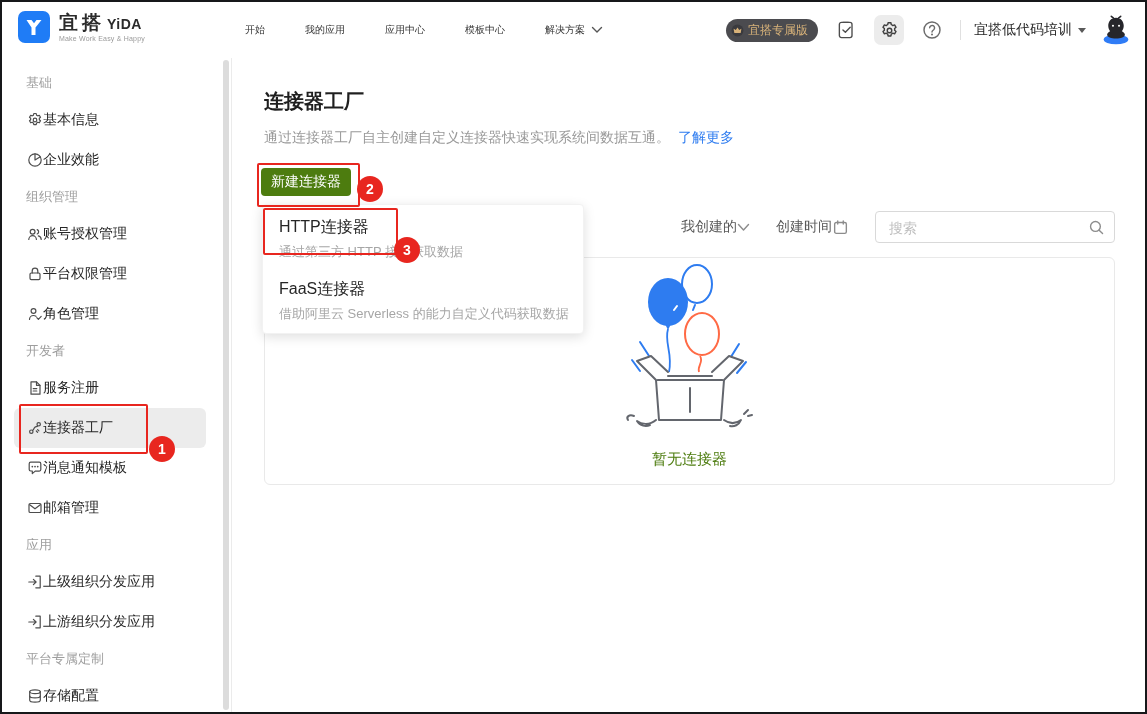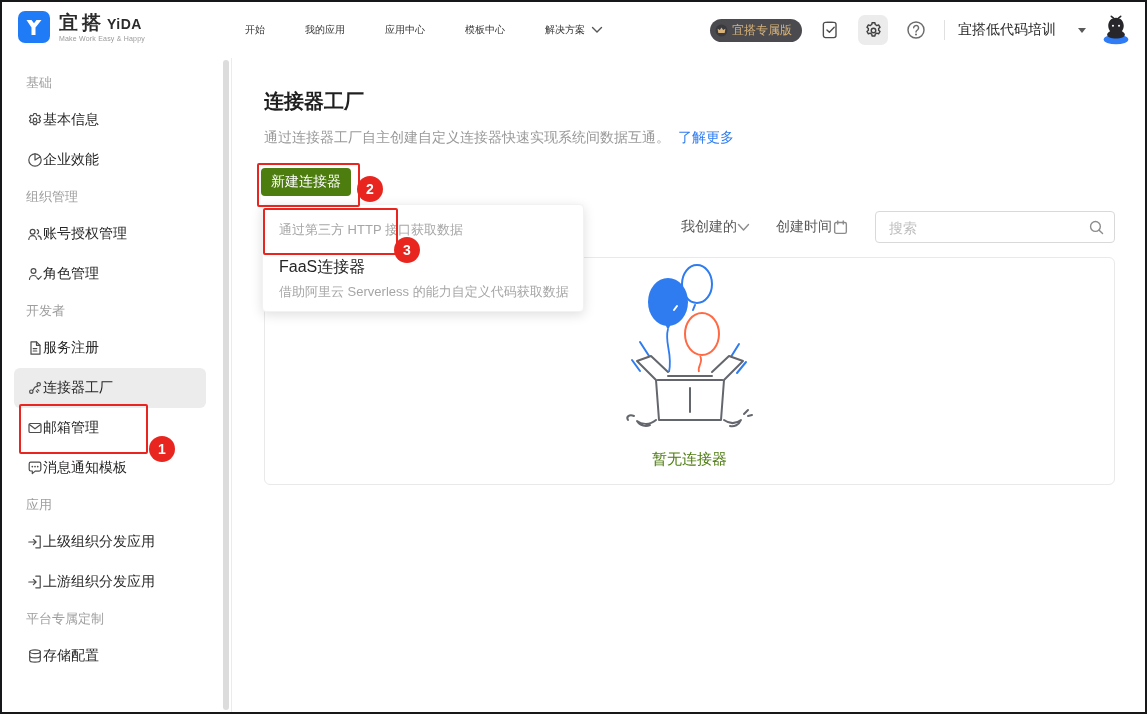--- a/index.html
+++ b/index.html
@@ -21,21 +21,21 @@
   .logo-en{font-size:14px;font-weight:700;color:#2b2b2b;letter-spacing:.5px}
   .logo-tag{font-size:7px;color:#9a9a9a;margin-top:3px;letter-spacing:.2px}
   .nav{position:absolute;left:243px;top:0;height:56px;display:flex;align-items:center;gap:40px}
   .nav a{font-size:10px;color:#333;text-decoration:none;display:flex;align-items:center;gap:6px;cursor:pointer}
   .tools{position:absolute;right:12px;top:0;height:56px;display:flex;align-items:center;gap:13px}
   .badge{display:flex;align-items:center;gap:4px;height:23px;padding:0 10px 0 5px;border-radius:12px;
          background:#4b4b4f;color:#d8b279;font-size:12px;cursor:pointer}
   .icon-btn{width:30px;height:30px;border-radius:7px;display:flex;align-items:center;justify-content:center;cursor:pointer}
   .icon-btn.bg{background:#ececec}
   .vdiv{width:1px;height:20px;background:#e0e0e0}
-  .org{display:flex;align-items:center;gap:22px;font-size:14px;color:#262626;cursor:pointer}
+  .org{display:flex;align-items:center;gap:6px;font-size:14px;color:#262626;cursor:pointer}
   .caret-down{width:0;height:0;border-left:4.5px solid transparent;border-right:4.5px solid transparent;border-top:5px solid #595959}
 
   
   .sidebar{position:absolute;left:0;top:56px;bottom:0;width:230px;border-right:1px solid #ebebeb;background:#fff;padding-top:8px;box-sizing:border-box}
   .sidebar::after{content:'';position:absolute;top:2px;bottom:2px;right:2px;width:6px;border-radius:3px;background:#dcdcdc}
   .sec{height:34px;display:flex;align-items:center;padding-left:24px;font-size:13px;color:#9e9e9e}
   .item{height:40px;margin:0 25px 0 12px;padding-left:12px;display:flex;align-items:center;gap:0;
         font-size:14px;color:#262626;border-radius:6px;cursor:pointer}
   .item.active{background:#ececec;font-weight:500}
   .item .ic{width:17px;display:flex;justify-content:center}
@@ -192,20 +192,29 @@
             <circle cx="5.6" cy="5.8" r="2.4" class="st"></circle>
             <path d="M1.8 13.5c0-2.1 1.7-3.8 3.8-3.8s3.8 1.7 3.8 3.8" class="st"></path>
             <path d="M10.2 3.6a2.4 2.4 0 0 1 0 4.4M11.3 9.9c1.7.4 2.9 1.9 2.9 3.6" class="st"></path>
           </svg>
         </span>
       <span>账号授权管理</span>
     </div>
     <div class="item">
       <span class="ic">
           <svg width="16" height="16" viewBox="0 0 16 16">
+            <rect x="3" y="7" width="10" height="6.6" rx="1.3" class="st"></rect>
+            <path d="M5.2 7V4.9a2.8 2.8 0 0 1 5.6 0V7" class="st"></path>
+          </svg>
+        </span>
+      <span>平台权限管理</span>
+    </div>
+    <div class="item">
+      <span class="ic">
+          <svg width="16" height="16" viewBox="0 0 16 16">
             <circle cx="6.5" cy="5" r="2.4" class="st"></circle>
             <path d="M2.5 13.5c0-2.2 1.8-4 4-4 .9 0 1.8.3 2.5.8" class="st"></path>
             <path d="M9.8 11.7l1.6 1.6 2.8-2.9" class="st"></path>
           </svg>
         </span>
       <span>角色管理</span>
     </div>
 
     <div class="sec">开发者</div>
 
@@ -226,34 +235,34 @@
             <circle cx="11.7" cy="4.3" r="1.7" class="st"></circle>
             <path d="M5.7 10.3c1.3-.5 1-2.2 2.2-3.1 1.1-.8 2.1-.2 2.7-1.3" class="st"></path>
             <path d="M10.6 9.6l1.3 1.3M9.3 11l1.3 1.3" class="st"></path>
           </svg>
         </span>
       <span>连接器工厂</span>
     </div>
     <div class="item">
       <span class="ic">
           <svg width="16" height="16" viewBox="0 0 16 16">
+            <path d="M2.2 3.7c0-.8.6-1.5 1.5-1.5h8.6c.9 0 1.5.7 1.5 1.5v5.9c0 .8-.6 1.5-1.5 1.5H8.2l-2.9 2.5V11H3.7c-.9 0-1.5-.7-1.5-1.4z" class="st"></path>
+            <path d="M5.3 6.6h.05M8 6.6h.05M10.7 6.6h.05" class="st" style="stroke-width:1.7"></path>
+          </svg>
+        </span>
+      <span>消息通知模板</span>
+    </div>
+    <div class="item">
+      <span class="ic">
+          <svg width="16" height="16" viewBox="0 0 16 16">
             <rect x="2" y="3.5" width="12" height="9" rx="1.3" class="st"></rect>
             <path d="M2.7 4.7L8 8.8l5.3-4.1" class="st"></path>
           </svg>
         </span>
       <span>邮箱管理</span>
-    </div>
-    <div class="item">
-      <span class="ic">
-          <svg width="16" height="16" viewBox="0 0 16 16">
-            <path d="M2.2 3.7c0-.8.6-1.5 1.5-1.5h8.6c.9 0 1.5.7 1.5 1.5v5.9c0 .8-.6 1.5-1.5 1.5H8.2l-2.9 2.5V11H3.7c-.9 0-1.5-.7-1.5-1.4z" class="st"></path>
-            <path d="M5.3 6.6h.05M8 6.6h.05M10.7 6.6h.05" class="st" style="stroke-width:1.7"></path>
-          </svg>
-        </span>
-      <span>消息通知模板</span>
     </div>
 
     <div class="sec">应用</div>
 
     <div class="item">
       <span class="ic">
           <svg width="16" height="16" viewBox="0 0 16 16">
             <path d="M8.8 2.2h4.4v11.6H8.8" class="st"></path>
             <path d="M1.8 8h7.2M6.4 5.3L9.1 8l-2.7 2.7" class="st"></path>
           </svg>
@@ -349,20 +358,21 @@
             <path d="M114 162c7 5 13 3 17 0-2 5-7 7-11 6" fill="none"></path>
             <path d="M134 156l4-4M138 158l4-1" fill="none"></path>
           </g>
         </svg>
       </div>
       <div class="empty-label">暂无连接器</div>
     </div>
 
     <div class="dropdown">
       <div class="dd-item">
+        <div class="dd-title">HTTP连接器</div>
         <div class="dd-desc">通过第三方 HTTP 接口获取数据</div>
       </div>
       <div class="dd-item">
         <div class="dd-title">FaaS连接器</div>
         <div class="dd-desc">借助阿里云 Serverless 的能力自定义代码获取数据</div>
       </div>
     </div>
   </div>
 
   <div class="ann-box" style="left:17px;top:402px;width:125px;height:46px"></div>

